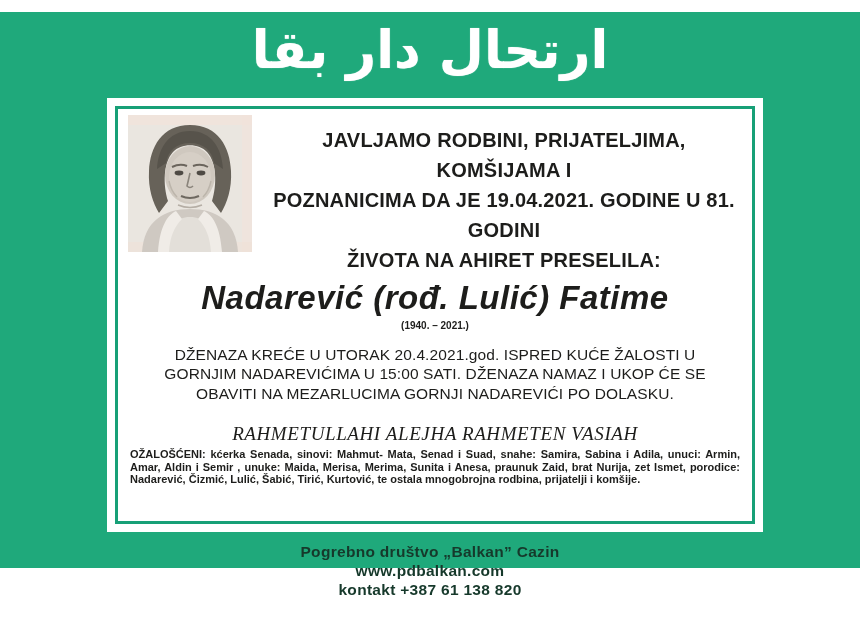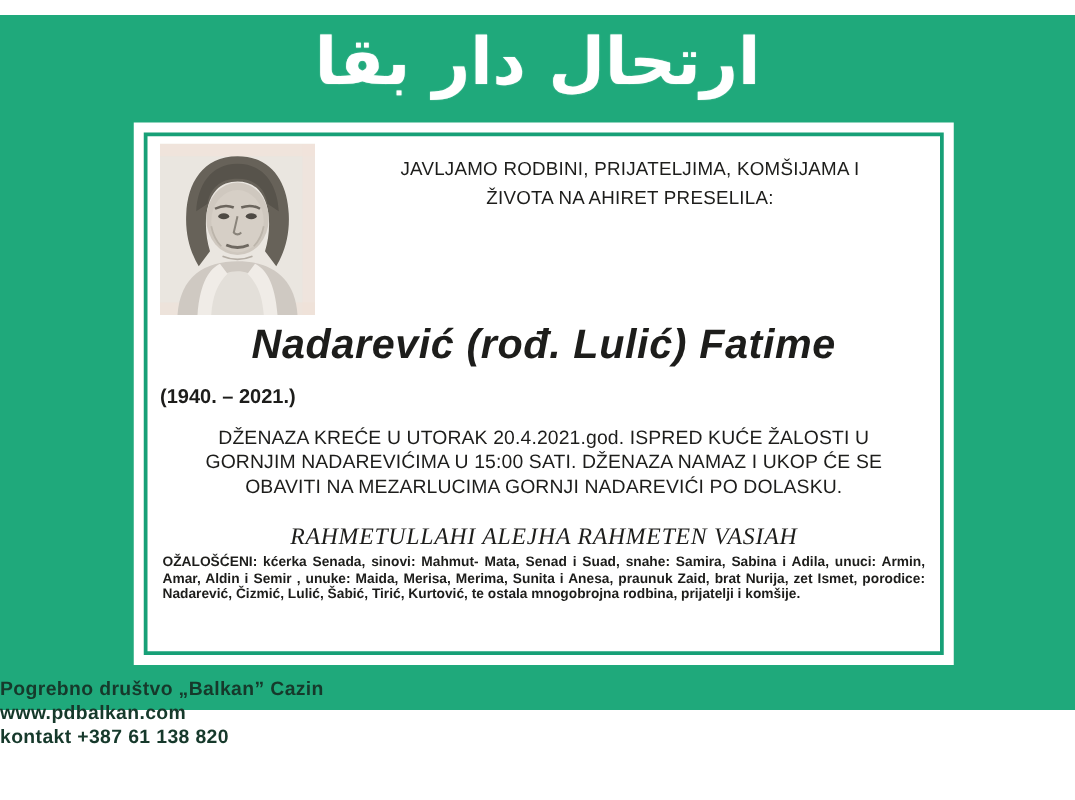--- a/index.html
+++ b/index.html
@@ -52,44 +52,45 @@
     flex: 0 0 124px;
     width: 124px; height: 137px;
     background: #e9e5df;
     overflow: hidden;
   }
   .photo-frame svg { display: block; width: 100%; height: 100%; }
   .announcement {
     flex: 1;
     padding-top: 10px;
     text-align: center;
-    font-weight: normal;
-    font-size: 15px;
+    font-weight: bold;
+    font-size: 20px;
     line-height: 1.5;
     letter-spacing: 0.2px;
   }
   .deceased-name {
     margin-top: 4px;
     text-align: center;
     font-size: 33px;
     font-weight: bold;
     font-style: italic;
     letter-spacing: 0.5px;
     line-height: 1.15;
   }
   .relation {
     margin-top: 3px;
     text-align: center;
     font-size: 14px;
     font-weight: bold;
     font-style: italic;
   }
   .years {
-    margin-top: 15px;
-    font-size: 16px;
+    margin-top: 3px;
+    text-align: center;
+    font-size: 10px;
     font-weight: bold;
   }
   .funeral {
     margin-top: 14px;
     text-align: center;
     font-weight: normal;
     font-size: 15.5px;
     line-height: 1.25;
     letter-spacing: 0.1px;
   }
@@ -106,20 +107,21 @@
     text-align: justify;
     font-weight: bold;
     font-size: 11px;
     line-height: 1.14;
     padding: 0 2px;
   }
   .footer {
     position: absolute;
     left: 0; top: 531px;
     width: 100%;
+    text-align: center;
     color: #16392b;
     font-weight: bold;
   }
   .footer-line { font-size: 15.5px; line-height: 1.22; letter-spacing: 0.3px; }
 </style>
 </head>
 <body>
 
 <div class="card">
 
@@ -158,20 +160,21 @@
             <path d="M53 81 q9 4 18 0" stroke="#6e6860" stroke-width="2.2" fill="none"></path>
             <path d="M50 90 q12 5 24 0" stroke="#b5aea5" stroke-width="1.4" fill="none"></path>
 
             <path d="M41 66 q2 10 8 16" stroke="#bcb5ab" stroke-width="1.4" fill="none"></path>
             <path d="M83 66 q-2 10 -8 16" stroke="#bcb5ab" stroke-width="1.4" fill="none"></path>
           </svg>
         </div>
 
         <div class="announcement">
           <div>JAVLJAMO RODBINI, PRIJATELJIMA, KOMŠIJAMA I</div>
+          <div>POZNANICIMA DA  JE 19.04.2021. GODINE U 81. GODINI</div>
           <div>ŽIVOTA NA AHIRET PRESELILA:</div>
         </div>
       </div>
 
       <div class="deceased-name">Nadarević (rođ. Lulić) Fatime</div>
       <div class="years">(1940. – 2021.)</div>
 
       <div class="funeral">
         <div>DŽENAZA KREĆE U UTORAK 20.4.2021.god. ISPRED KUĆE ŽALOSTI U</div>
         <div>GORNJIM NADAREVIĆIMA U 15:00 SATI. DŽENAZA NAMAZ I UKOP ĆE SE</div>

